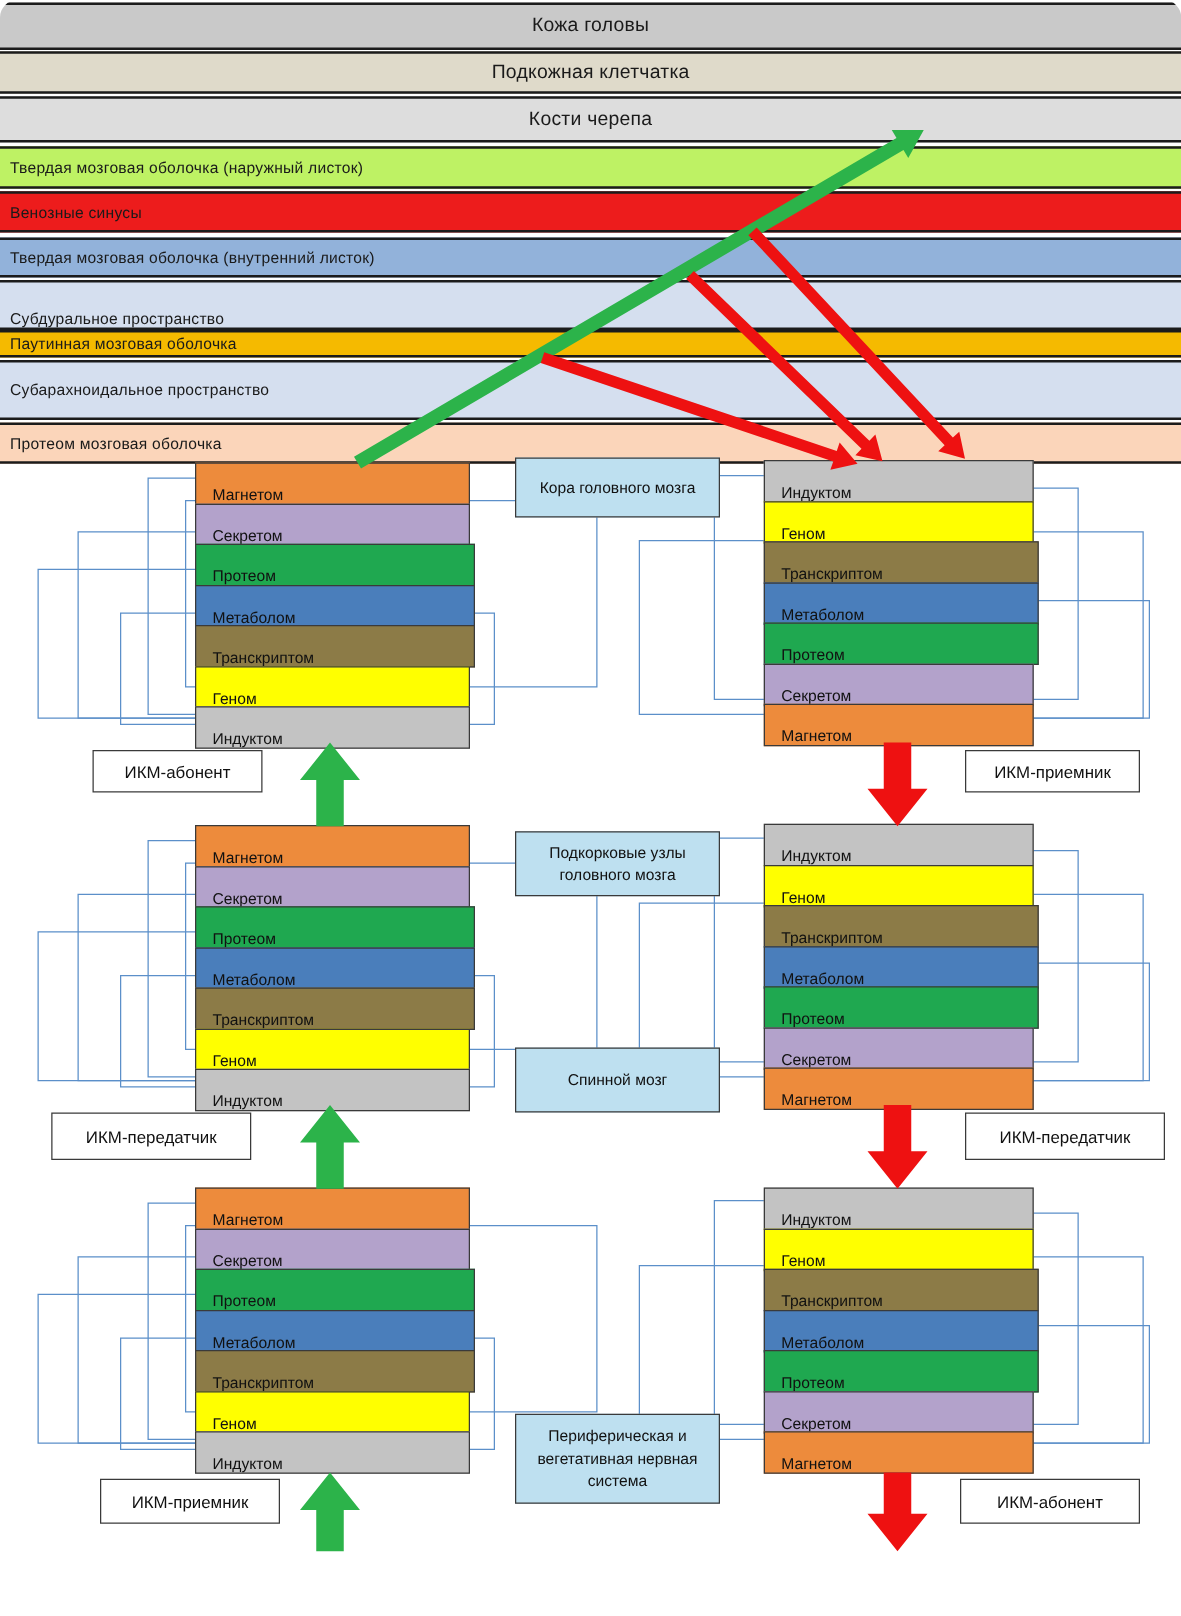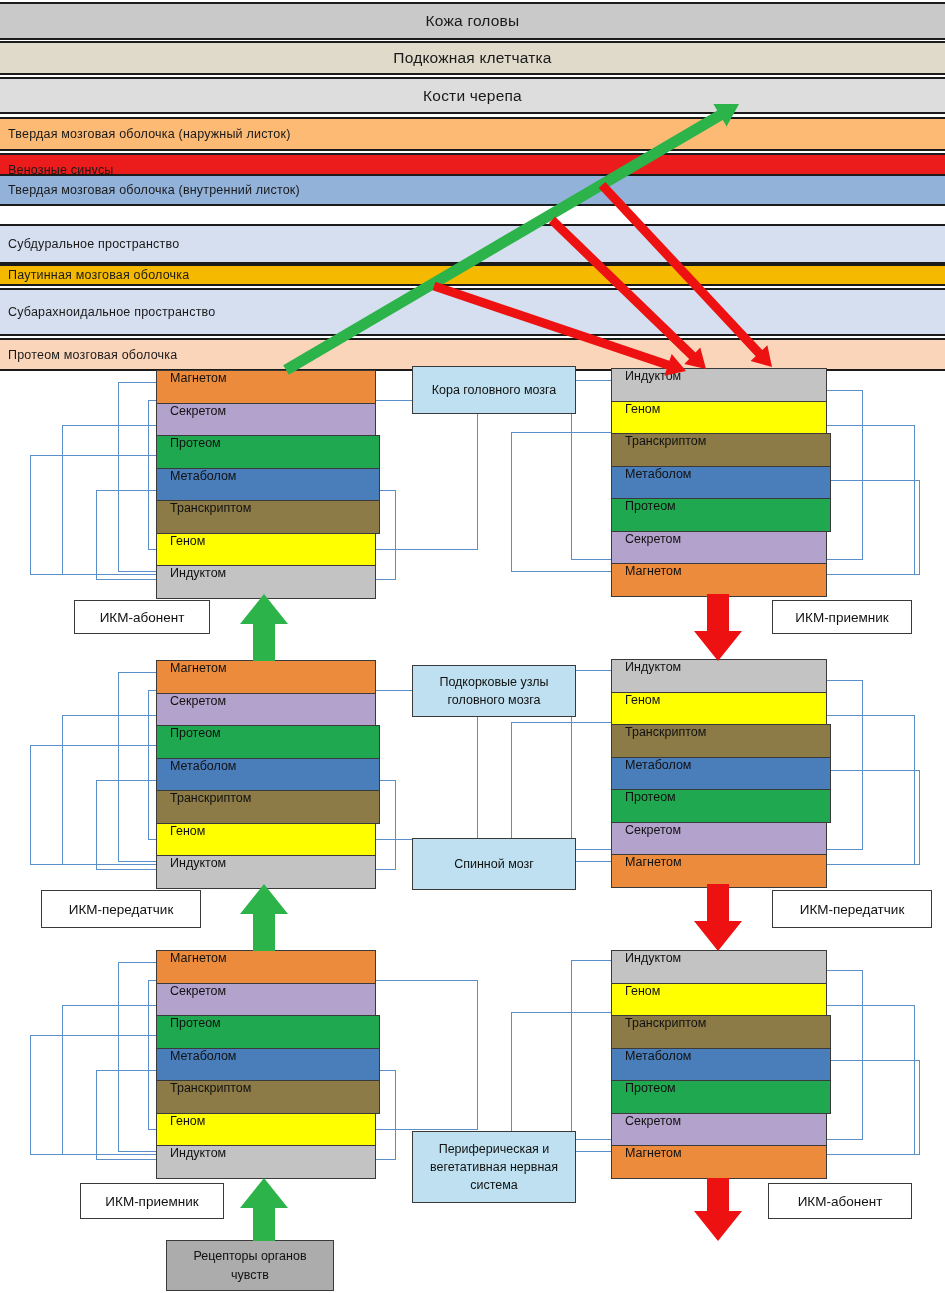--- a/index.html
+++ b/index.html
@@ -1,29 +1,29 @@
 <!DOCTYPE html>
 <html><head>
 <meta charset="utf-8">
 <style>
   html,body{margin:0;padding:0;background:#ffffff;}
   body{font-family:"Liberation Sans","DejaVu Sans",sans-serif;}
-  #stage{position:relative;width:945px;height:1293px;overflow:hidden;background:#fff;}
+  #stage{position:relative;width:945px;height:1293px;overflow:hidden;background:#fff;border-radius:14px;}
 
   
   .layer{position:absolute;left:0;width:945px;box-sizing:border-box;display:flex;align-items:center;}
   .layer.center{justify-content:center;}
   .layer .ltxt{font-size:14.5px;color:#1a1a1a;letter-spacing:.2px;}
   .layer.center .ltxt{font-size:15.5px;}
   .layer.left .ltxt{padding-left:8px;font-size:12.5px;}
 
   
   .stack{position:absolute;}
   .band{position:absolute;box-sizing:border-box;border:1px solid #3a3a3a;
-        display:flex;align-items:flex-start;}
+        display:flex;align-items:flex-end;}
   .band span{font-size:12.5px;color:#111;padding-left:13px;white-space:nowrap;}
 
   
   .wire{position:absolute;box-sizing:border-box;border:1px solid #5b8fc9;background:transparent;}
 
   
   .callout{position:absolute;box-sizing:border-box;border:1px solid #3a3a3a;background:#fff;
            display:flex;align-items:center;justify-content:center;}
   .callout span{font-size:13.5px;color:#111;white-space:nowrap;}
 
@@ -46,30 +46,30 @@
   <div id="head-layers">
       <div class="layer center" style="top: 2px; height: 38px; background: rgb(201, 201, 201); border-top: 2px solid rgb(27, 27, 27); border-bottom: 2px solid rgb(27, 27, 27);">
         <span class="ltxt">Кожа головы</span>
       </div>
       <div class="layer center" style="top: 41px; height: 34px; background: rgb(223, 218, 202); border-top: 2px solid rgb(27, 27, 27); border-bottom: 2px solid rgb(27, 27, 27);">
         <span class="ltxt">Подкожная клетчатка</span>
       </div>
       <div class="layer center" style="top: 77px; height: 37px; background: rgb(221, 221, 221); border-top: 2px solid rgb(27, 27, 27); border-bottom: 2px solid rgb(27, 27, 27);">
         <span class="ltxt">Кости черепа</span>
       </div>
-      <div class="layer left" style="top: 117px; height: 34px; background: #fdba74; border-top: 2px solid rgb(27, 27, 27); border-bottom: 2px solid rgb(27, 27, 27);">
+      <div class="layer left" style="top: 117px; height: 34px; background: #bef264; border-top: 2px solid rgb(27, 27, 27); border-bottom: 2px solid rgb(27, 27, 27);">
         <span class="ltxt">Твердая мозговая оболочка (наружный  листок)</span>
       </div>
       <div class="layer left" style="top: 153px; height: 33px; background: rgb(237, 28, 28); border-top: 2px solid rgb(27, 27, 27); border-bottom: 2px solid rgb(27, 27, 27);">
         <span class="ltxt">Венозные синусы</span>
       </div>
-      <div class="layer left" style="top: 174px; height: 32px; background: rgb(146, 178, 218); border-top: 2px solid rgb(27, 27, 27); border-bottom: 2px solid rgb(27, 27, 27); align-items: center;">
+      <div class="layer left" style="top: 190px; height: 32px; background: rgb(146, 178, 218); border-top: 2px solid rgb(27, 27, 27); border-bottom: 2px solid rgb(27, 27, 27); align-items: center;">
         <span class="ltxt">Твердая мозговая оболочка (внутренний листок)</span>
       </div>
-      <div class="layer left" style="top: 224px; height: 40px; background: rgb(213, 223, 239); border-top: 2px solid rgb(27, 27, 27); border-bottom: 2px solid rgb(27, 27, 27);">
+      <div class="layer left" style="top: 224px; height: 40px; background: rgb(213, 223, 239); border-top: 2px solid rgb(27, 27, 27); border-bottom: 2px solid rgb(27, 27, 27); align-items: flex-end;">
         <span class="ltxt">Субдуральное пространство</span>
       </div>
       <div class="layer left" style="top: 264px; height: 22px; background: rgb(245, 186, 0); border-top: 2px solid rgb(27, 27, 27); border-bottom: 2px solid rgb(27, 27, 27);">
         <span class="ltxt">Паутинная мозговая оболочка</span>
       </div>
       <div class="layer left" style="top: 288px; height: 48px; background: rgb(213, 223, 239); border-top: 2px solid rgb(27, 27, 27); border-bottom: 2px solid rgb(27, 27, 27);">
         <span class="ltxt">Субарахноидальное пространство</span>
       </div>
       <div class="layer left" style="top: 338px; height: 33px; background: rgb(251, 213, 186); border-top: 2px solid rgb(27, 27, 27); border-bottom: 2px solid rgb(27, 27, 27);">
         <span class="ltxt">Протеом мозговая оболочка</span>
@@ -118,23 +118,20 @@
   </div>
 
   <div class="abox blue" style="left:412px;top:838px;width:164px;height:52px;">
     <span>Спинной мозг</span>
   </div>
 
   <div class="abox blue" style="left:412px;top:1131px;width:164px;height:72px;">
     <span>Периферическая и вегетативная нервная система</span>
   </div>
 
-  <div class="abox gray" style="left:166px;top:1240px;width:168px;height:51px;">
-    <span>Рецепторы органов чувств</span>
-  </div>
 
 
   <div id="stacks">
       <div class="stack" style="left: 156px; top: 370px; width: 220px; height: 227.5px;">
         <div class="band" style="top: 0px; height: 34px; left: 0px; width: 220px; background: rgb(237, 139, 60);">
           <span>Магнетом</span>
         </div>
         <div class="band" style="top: 33px; height: 34px; left: 0px; width: 220px; background: rgb(179, 162, 203);">
           <span>Секретом</span>
         </div>

